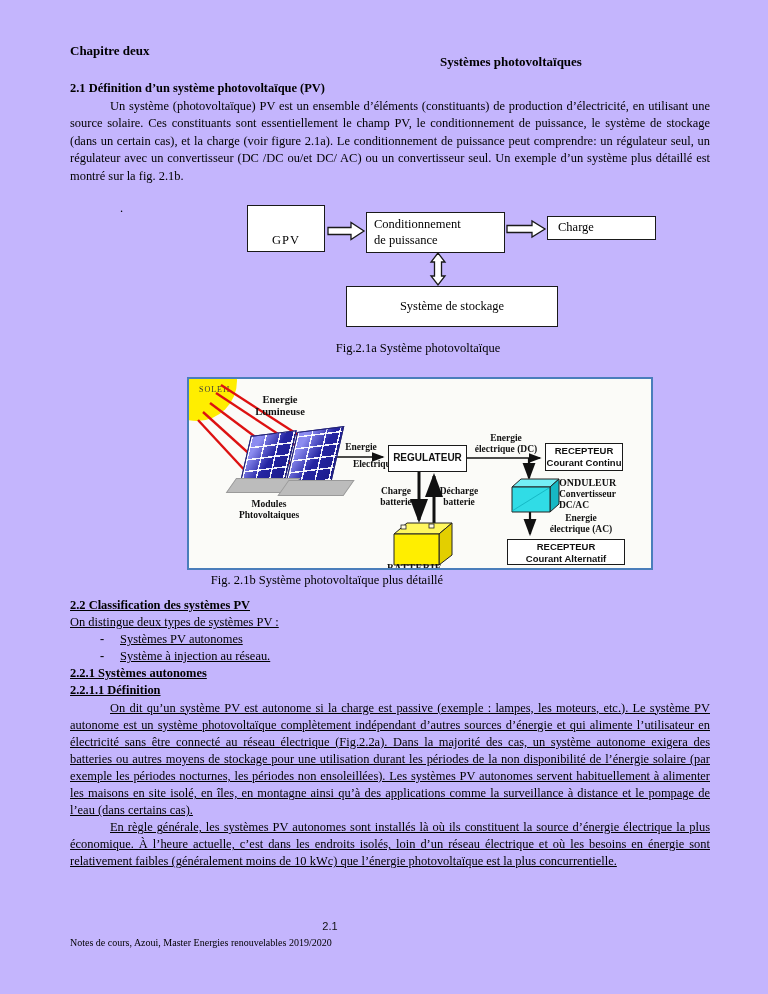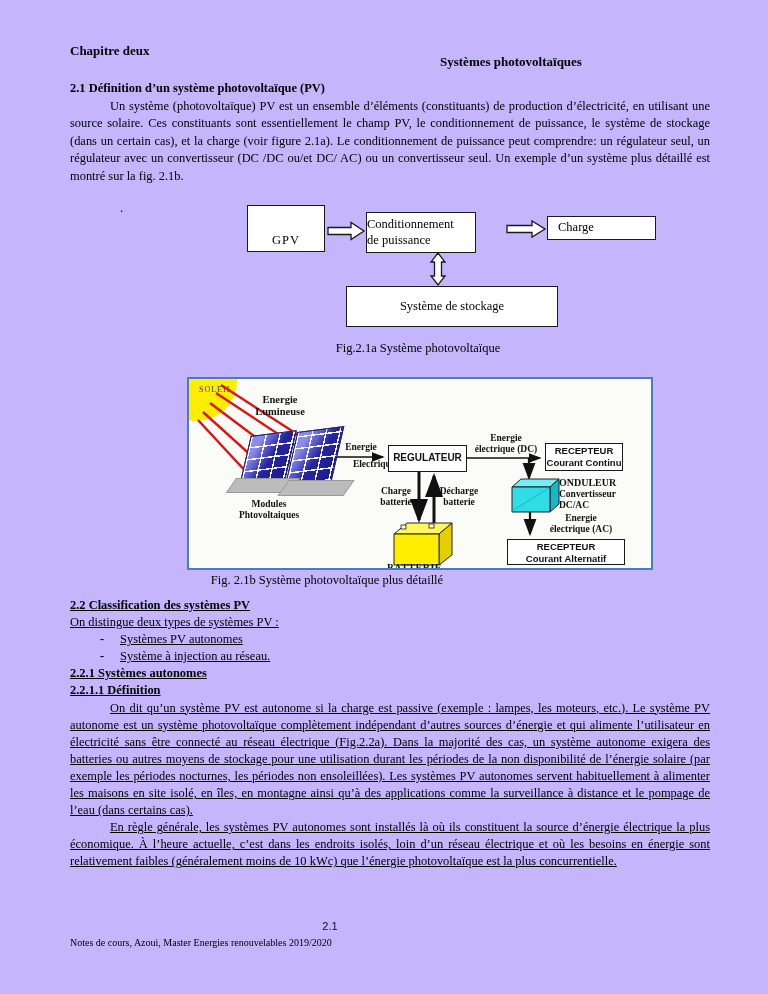--- a/index.html
+++ b/index.html
@@ -16,21 +16,21 @@
   p.body{margin:0;text-align:justify;}
   p.ind{text-indent:40px;}
   .li-row{padding-left:30px;}
   .li-row .mk{display:inline-block;width:20px;font-weight:bold;}
   
   .fig-a{position:absolute;left:0;top:200px;width:768px;height:165px;}
   .fig-a svg{position:absolute;left:0;top:0;}
   .dbox{position:absolute;border:1.5px solid #1a1a1a;background:#fff;font-size:12.5px;box-sizing:border-box;}
   .gpv{left:247px;top:5px;width:78px;height:47px;display:flex;align-items:flex-end;justify-content:center;
        padding-bottom:3px;letter-spacing:1px;}
-  .cond{left:366px;top:12px;width:110px;height:41px;padding:3px 0 0 0;line-height:16px;}
+  .cond{left:366px;top:12px;width:139px;height:41px;padding:3px 0 0 7px;line-height:16px;}
   .chg{left:547px;top:16px;width:109px;height:24px;padding-left:10px;line-height:21px;}
   .stock{left:346px;top:86px;width:212px;height:41px;text-align:center;line-height:38px;}
   .cap-a{position:absolute;left:188px;top:141px;width:460px;text-align:center;font-size:12.5px;}
   
   .fig-b{position:absolute;left:187px;top:377px;width:466px;height:193px;box-sizing:border-box;
          border:2px solid var(--fig-border,#4a7ebb);background:#fbfbf8;overflow:hidden;}
   .fig-b svg{position:absolute;left:0;top:0;}
   .sun{position:absolute;left:-32px;top:-38px;width:80px;height:80px;border-radius:50%;
        background:var(--sun,#ffee00);}
   .soleil{position:absolute;left:10px;top:6px;font-size:8px;letter-spacing:1px;color:#3a3a3a;

